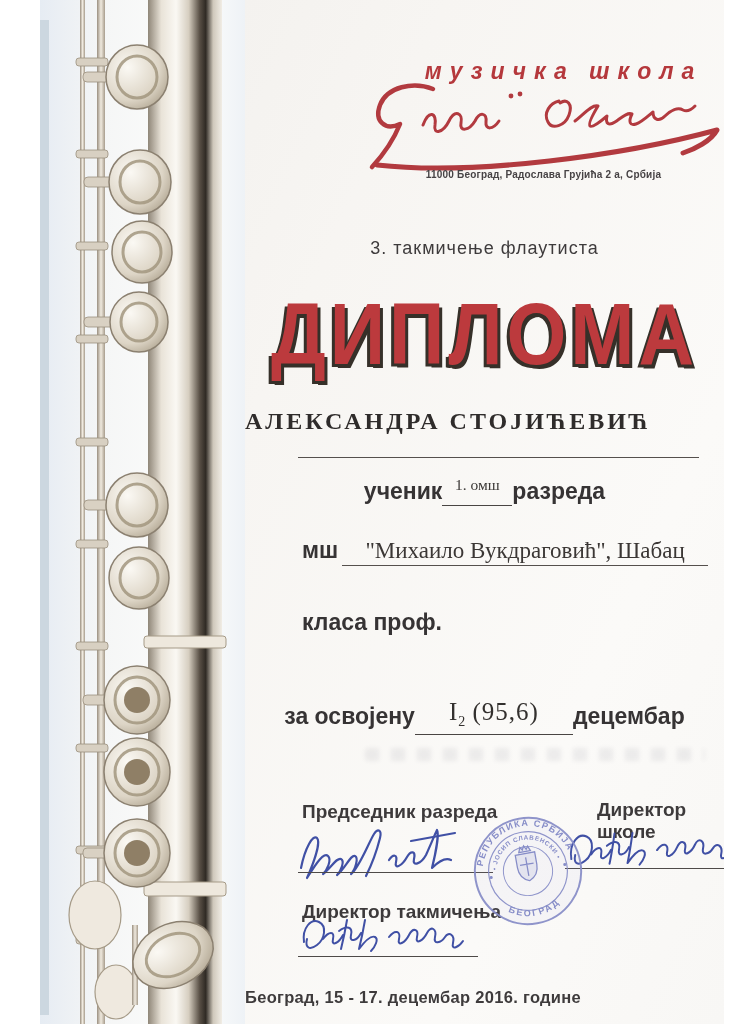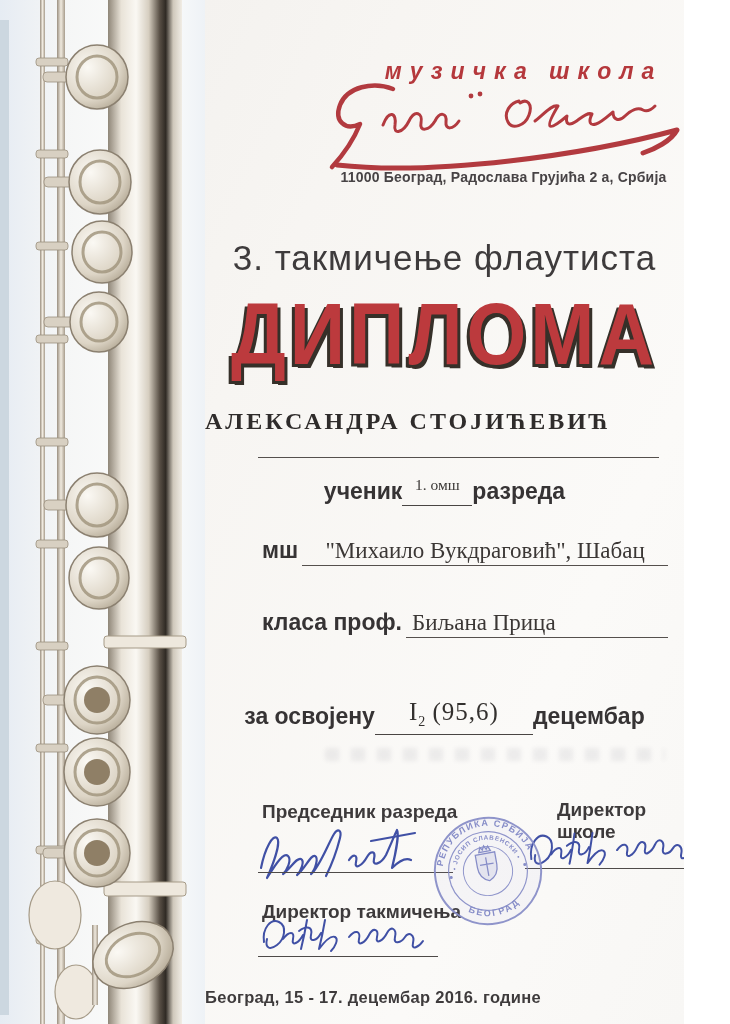--- a/index.html
+++ b/index.html
@@ -2,42 +2,43 @@
 <html><head>
 <meta charset="utf-8">
 <style>
   * { margin:0; padding:0; box-sizing:border-box; }
   html,body { width:730px; height:1024px; }
   body { font-family:"Liberation Sans", sans-serif; }
 
   .page {
     position:relative; width:684px; height:1024px; overflow:hidden;
     background:linear-gradient(115deg,#f1efec 0%,#f7f5f2 35%,#fbfaf8 75%,#f8f7f5 100%);
+    margin-left:40px;
   }
 
   .flute-wrap { position:absolute; left:0; top:0; width:205px; height:1024px; }
 
   .content { position:absolute; left:205px; top:0; right:0; bottom:0; }
 
   
   .logo-block { position:absolute; top:58px; left:118px; right:0; text-align:center; }
   .logo-type {
     display:block; font-style:italic; font-weight:bold; font-size:23px;
     letter-spacing:8px; color:#b5383c; margin-left:40px;
   }
   .logo-script { display:block; margin:-6px auto 0 auto; }
   .logo-address {
-    display:block; margin-top:-2px; font-size:14px; font-weight:bold;
+    display:block; margin-top:-2px; font-size:10px; font-weight:bold;
     color:#474345; letter-spacing:0.2px;
   }
 
   
   .competition-line {
     position:absolute; top:238px; left:0; right:0; text-align:center;
-    font-size:35px; color:#3e3b3c; letter-spacing:1px;
+    font-size:18px; color:#3e3b3c; letter-spacing:1px;
   }
   .diploma-title {
     position:absolute; top:284px; left:0; right:0; text-align:center;
     font-size:77px; font-weight:bold; letter-spacing:4px; color:#bc3a3d;
     transform:scaleY(1.12); transform-origin:top center;
     text-shadow:-3px 3px 0 #363029, 3px 4px 0 #363029;
   }
 
   
   .name-line {
@@ -264,21 +265,20 @@
       <span class="label">ученик</span><span class="grade-fill"><span class="grade-value">1. омш</span></span><span class="label">разреда</span>
     </div>
 
     <div class="fill-row row-school">
       <span class="label">мш</span>
       <span class="line-fill center-fill">"Михаило Вукдраговић", Шабац</span>
     </div>
 
     <div class="fill-row row-class">
       <span class="label">класа проф.</span>
-      <span class="line-fill left-fill">Биљана Прица</span>
     </div>
 
     <div class="award-row">
       <span class="label">за освојену</span><span class="award-fill"><span class="award-value"><span>I</span><span class="award-sub">2</span>&nbsp;<span>(95,6)</span></span></span><span class="label">децембар</span>
     </div>
 
     <div class="ghost-artifact"></div>
 
     <div class="sig-label lbl-jury">Председник разреда</div>
     <div class="sig-label lbl-dir-school">Директор школе</div>

